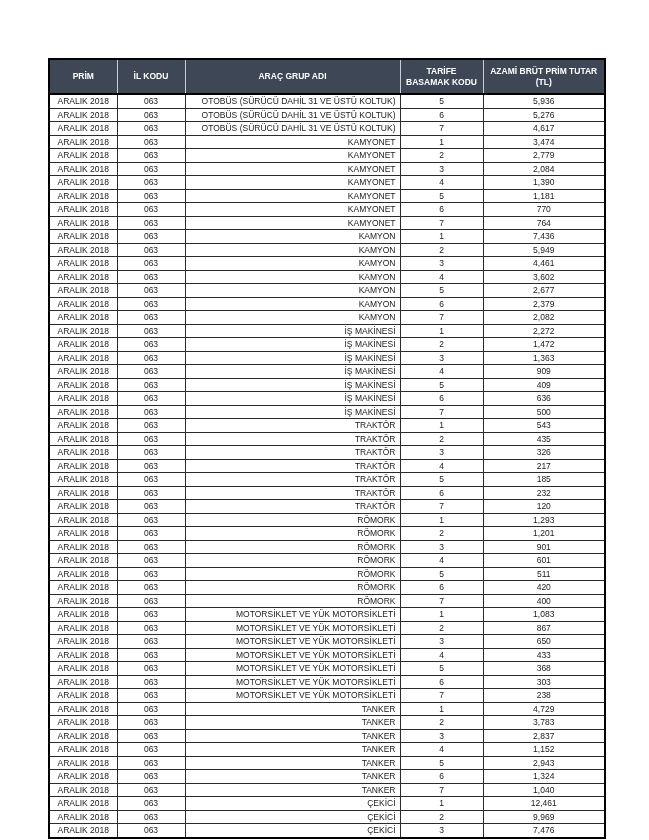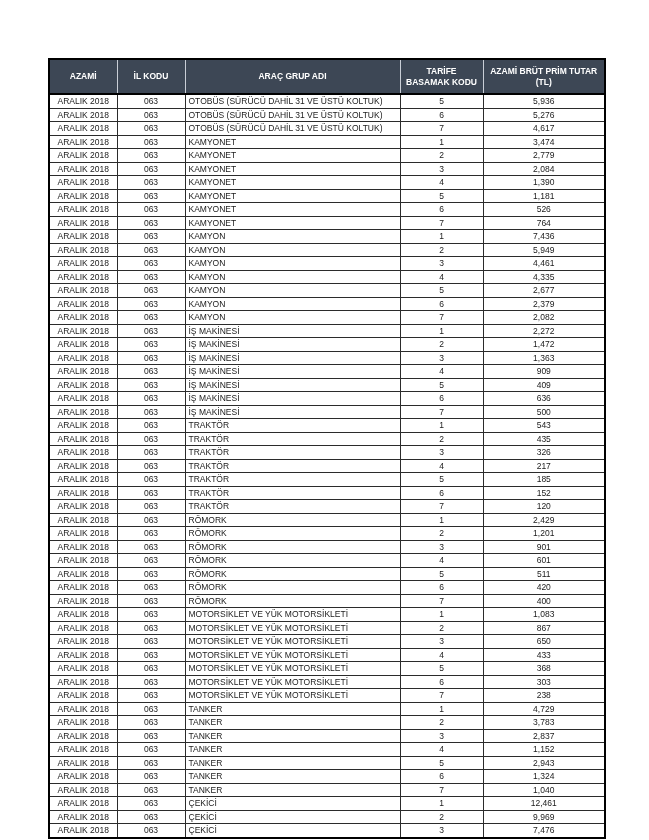--- a/index.html
+++ b/index.html
@@ -50,40 +50,40 @@
     height: 12.5px;
     line-height: 12.5px;
     padding: 0 4px;
     text-align: center;
     vertical-align: middle;
     border: 1px solid #2b2b2b;
     white-space: nowrap;
     overflow: hidden;
   }
   tbody td.cell-arac {
-    text-align: left;
+    text-align: right;
     padding-left: 3px;
     margin-top: 19px;
   }
 </style>
 </head>
 <body>
 
 <div class="page">
   <table class="tariff">
     <colgroup>
       <col class="c-donem">
         <col class="c-il">
         <col class="c-arac">
         <col class="c-kod">
         <col class="c-tutar">
     </colgroup>
     <thead>
       <tr>
-        <th>AZAMİ</th>
+        <th>PRİM</th>
         <th>İL KODU</th>
         <th>ARAÇ GRUP ADI</th>
         <th>TARİFE BASAMAK KODU</th>
         <th>AZAMİ BRÜT PRİM TUTAR (TL)</th>
       </tr>
     </thead>
     <tbody id="table-body">
         <tr>
           <td class="cell-donem">ARALIK 2018</td>
           <td class="cell-il_kodu">063</td>
@@ -138,21 +138,21 @@
           <td class="cell-il_kodu">063</td>
           <td class="cell-arac">KAMYONET</td>
           <td class="cell-kod">5</td>
           <td class="cell-tutar">1,181</td>
         </tr>
         <tr>
           <td class="cell-donem">ARALIK 2018</td>
           <td class="cell-il_kodu">063</td>
           <td class="cell-arac">KAMYONET</td>
           <td class="cell-kod">6</td>
-          <td class="cell-tutar">526</td>
+          <td class="cell-tutar">770</td>
         </tr>
         <tr>
           <td class="cell-donem">ARALIK 2018</td>
           <td class="cell-il_kodu">063</td>
           <td class="cell-arac">KAMYONET</td>
           <td class="cell-kod">7</td>
           <td class="cell-tutar">764</td>
         </tr>
         <tr>
           <td class="cell-donem">ARALIK 2018</td>
@@ -173,21 +173,21 @@
           <td class="cell-il_kodu">063</td>
           <td class="cell-arac">KAMYON</td>
           <td class="cell-kod">3</td>
           <td class="cell-tutar">4,461</td>
         </tr>
         <tr>
           <td class="cell-donem">ARALIK 2018</td>
           <td class="cell-il_kodu">063</td>
           <td class="cell-arac">KAMYON</td>
           <td class="cell-kod">4</td>
-          <td class="cell-tutar">4,335</td>
+          <td class="cell-tutar">3,602</td>
         </tr>
         <tr>
           <td class="cell-donem">ARALIK 2018</td>
           <td class="cell-il_kodu">063</td>
           <td class="cell-arac">KAMYON</td>
           <td class="cell-kod">5</td>
           <td class="cell-tutar">2,677</td>
         </tr>
         <tr>
           <td class="cell-donem">ARALIK 2018</td>
@@ -285,35 +285,35 @@
           <td class="cell-il_kodu">063</td>
           <td class="cell-arac">TRAKTÖR</td>
           <td class="cell-kod">5</td>
           <td class="cell-tutar">185</td>
         </tr>
         <tr>
           <td class="cell-donem">ARALIK 2018</td>
           <td class="cell-il_kodu">063</td>
           <td class="cell-arac">TRAKTÖR</td>
           <td class="cell-kod">6</td>
-          <td class="cell-tutar">152</td>
+          <td class="cell-tutar">232</td>
         </tr>
         <tr>
           <td class="cell-donem">ARALIK 2018</td>
           <td class="cell-il_kodu">063</td>
           <td class="cell-arac">TRAKTÖR</td>
           <td class="cell-kod">7</td>
           <td class="cell-tutar">120</td>
         </tr>
         <tr>
           <td class="cell-donem">ARALIK 2018</td>
           <td class="cell-il_kodu">063</td>
           <td class="cell-arac">RÖMORK</td>
           <td class="cell-kod">1</td>
-          <td class="cell-tutar">2,429</td>
+          <td class="cell-tutar">1,293</td>
         </tr>
         <tr>
           <td class="cell-donem">ARALIK 2018</td>
           <td class="cell-il_kodu">063</td>
           <td class="cell-arac">RÖMORK</td>
           <td class="cell-kod">2</td>
           <td class="cell-tutar">1,201</td>
         </tr>
         <tr>
           <td class="cell-donem">ARALIK 2018</td>

